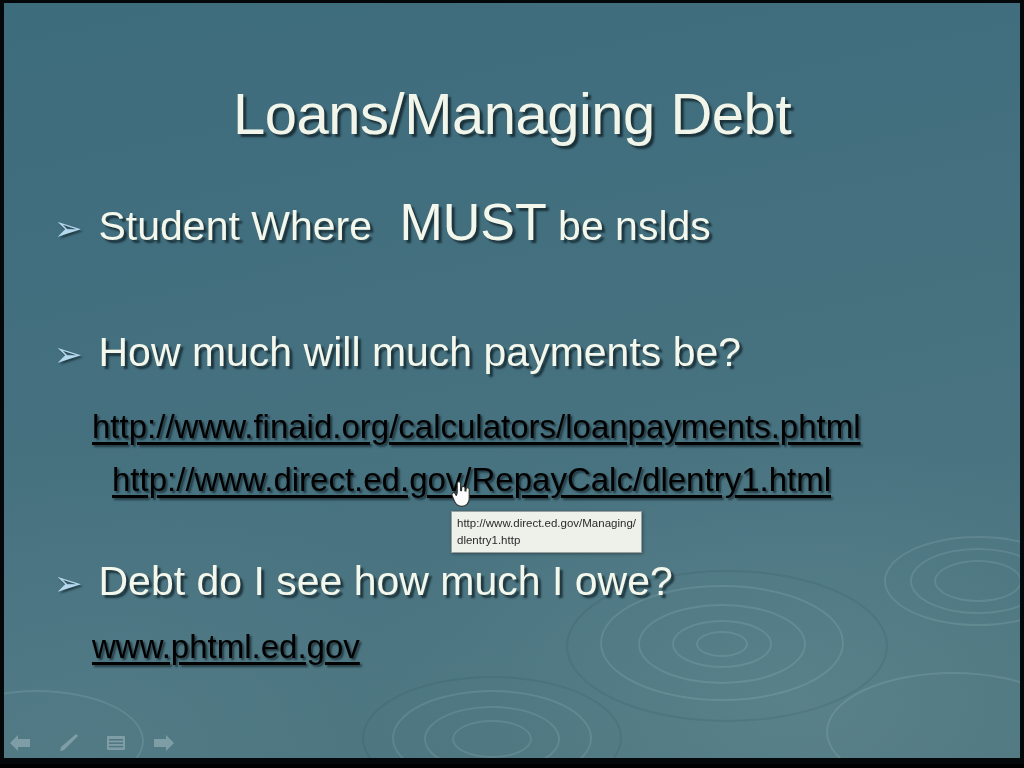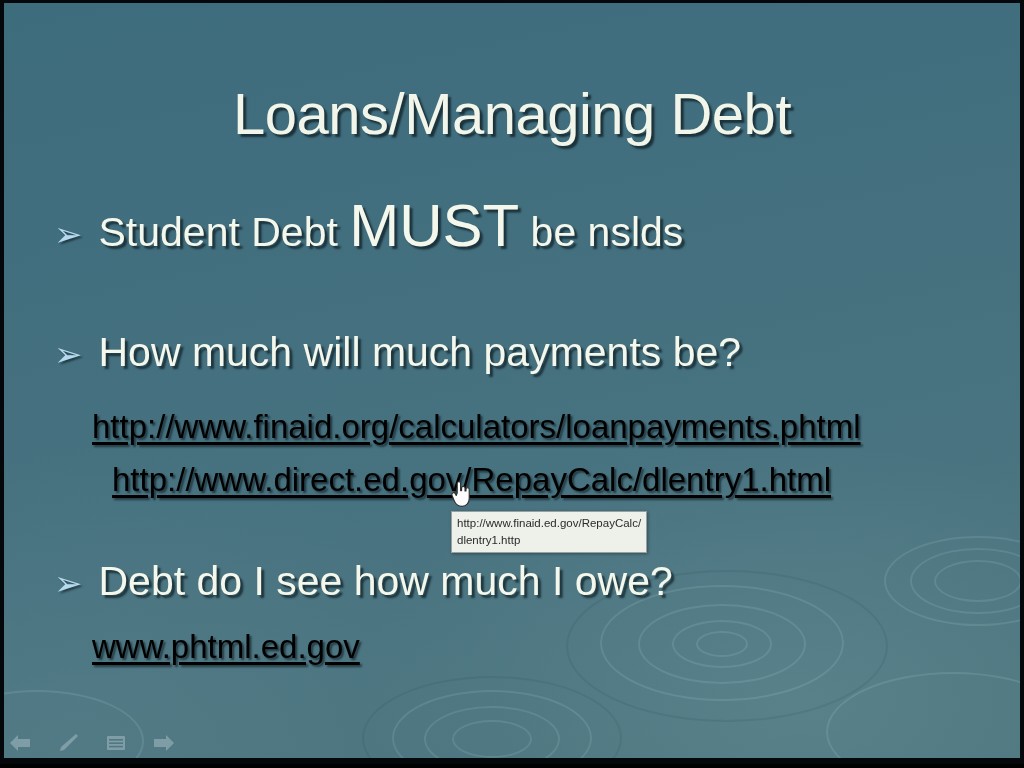--- a/index.html
+++ b/index.html
@@ -78,22 +78,23 @@
     line-height: 1;
     margin-right: 16px;
     text-shadow: 2px 2px 2px rgba(12,26,32,0.6);
   }
   .bullet-text {
     font-size: 41px;
     color: #f4f7ec;
     text-shadow: 3px 3px 2px rgba(12,26,32,0.70);
   }
   .bullet-text .emph {
-    font-size: 60px;
+    font-size: 52px;
     line-height: 1;
+    margin-left: 16px;
   }
 
   #bullet-row-1 { top: 196px; }
   #bullet-row-2 { top: 329px; }
   #bullet-row-3 { top: 558px; }
 
   .hyperlink {
     position: absolute;
     left: 92px;
     font-size: 33px;
@@ -173,34 +174,34 @@
   <div class="ripple" style="left:934px; top:560px; width:84px; height:38px; border-width:2px;"></div>
   <div class="ripple" style="left:884px; top:536px; width:184px; height:86px; border-width:2px;"></div>
 
   <div class="ripple" style="left:826px; top:672px; width:250px; height:116px; border-width:2px;"></div>
   <div class="ripple" style="left:-70px; top:690px; width:210px; height:98px; border-width:2px;"></div>
 
   <div id="slide-title">Loans/Managing Debt</div>
 
   <div class="bullet-row" id="bullet-row-1">
     <span class="bullet-marker">➢</span>
-    <span class="bullet-text"><span>Student Debt </span><span class="emph">MUST</span><span> be nslds</span></span>
+    <span class="bullet-text"><span>Student Where </span><span class="emph">MUST</span><span> be nslds</span></span>
   </div>
 
   <div class="bullet-row" id="bullet-row-2">
     <span class="bullet-marker">➢</span>
     <span class="bullet-text">How much will much payments be?</span>
   </div>
 
   <a class="hyperlink" id="link-finaid">http://www.finaid.org/calculators/loanpayments.phtml</a>
 
   <a class="hyperlink" id="link-direct">http://www.direct.ed.gov/RepayCalc/dlentry1.html</a>
 
   <div id="link-tooltip">
-    <span class="tip-line">http://www.finaid.ed.gov/RepayCalc/</span>
+    <span class="tip-line">http://www.direct.ed.gov/Managing/</span>
     <span class="tip-line">dlentry1.http</span>
   </div>
 
   <div class="bullet-row" id="bullet-row-3">
     <span class="bullet-marker">➢</span>
     <span class="bullet-text">Debt do I see how much I owe?</span>
   </div>
 
   <a class="hyperlink" id="link-nslds">www.phtml.ed.gov</a>
 

